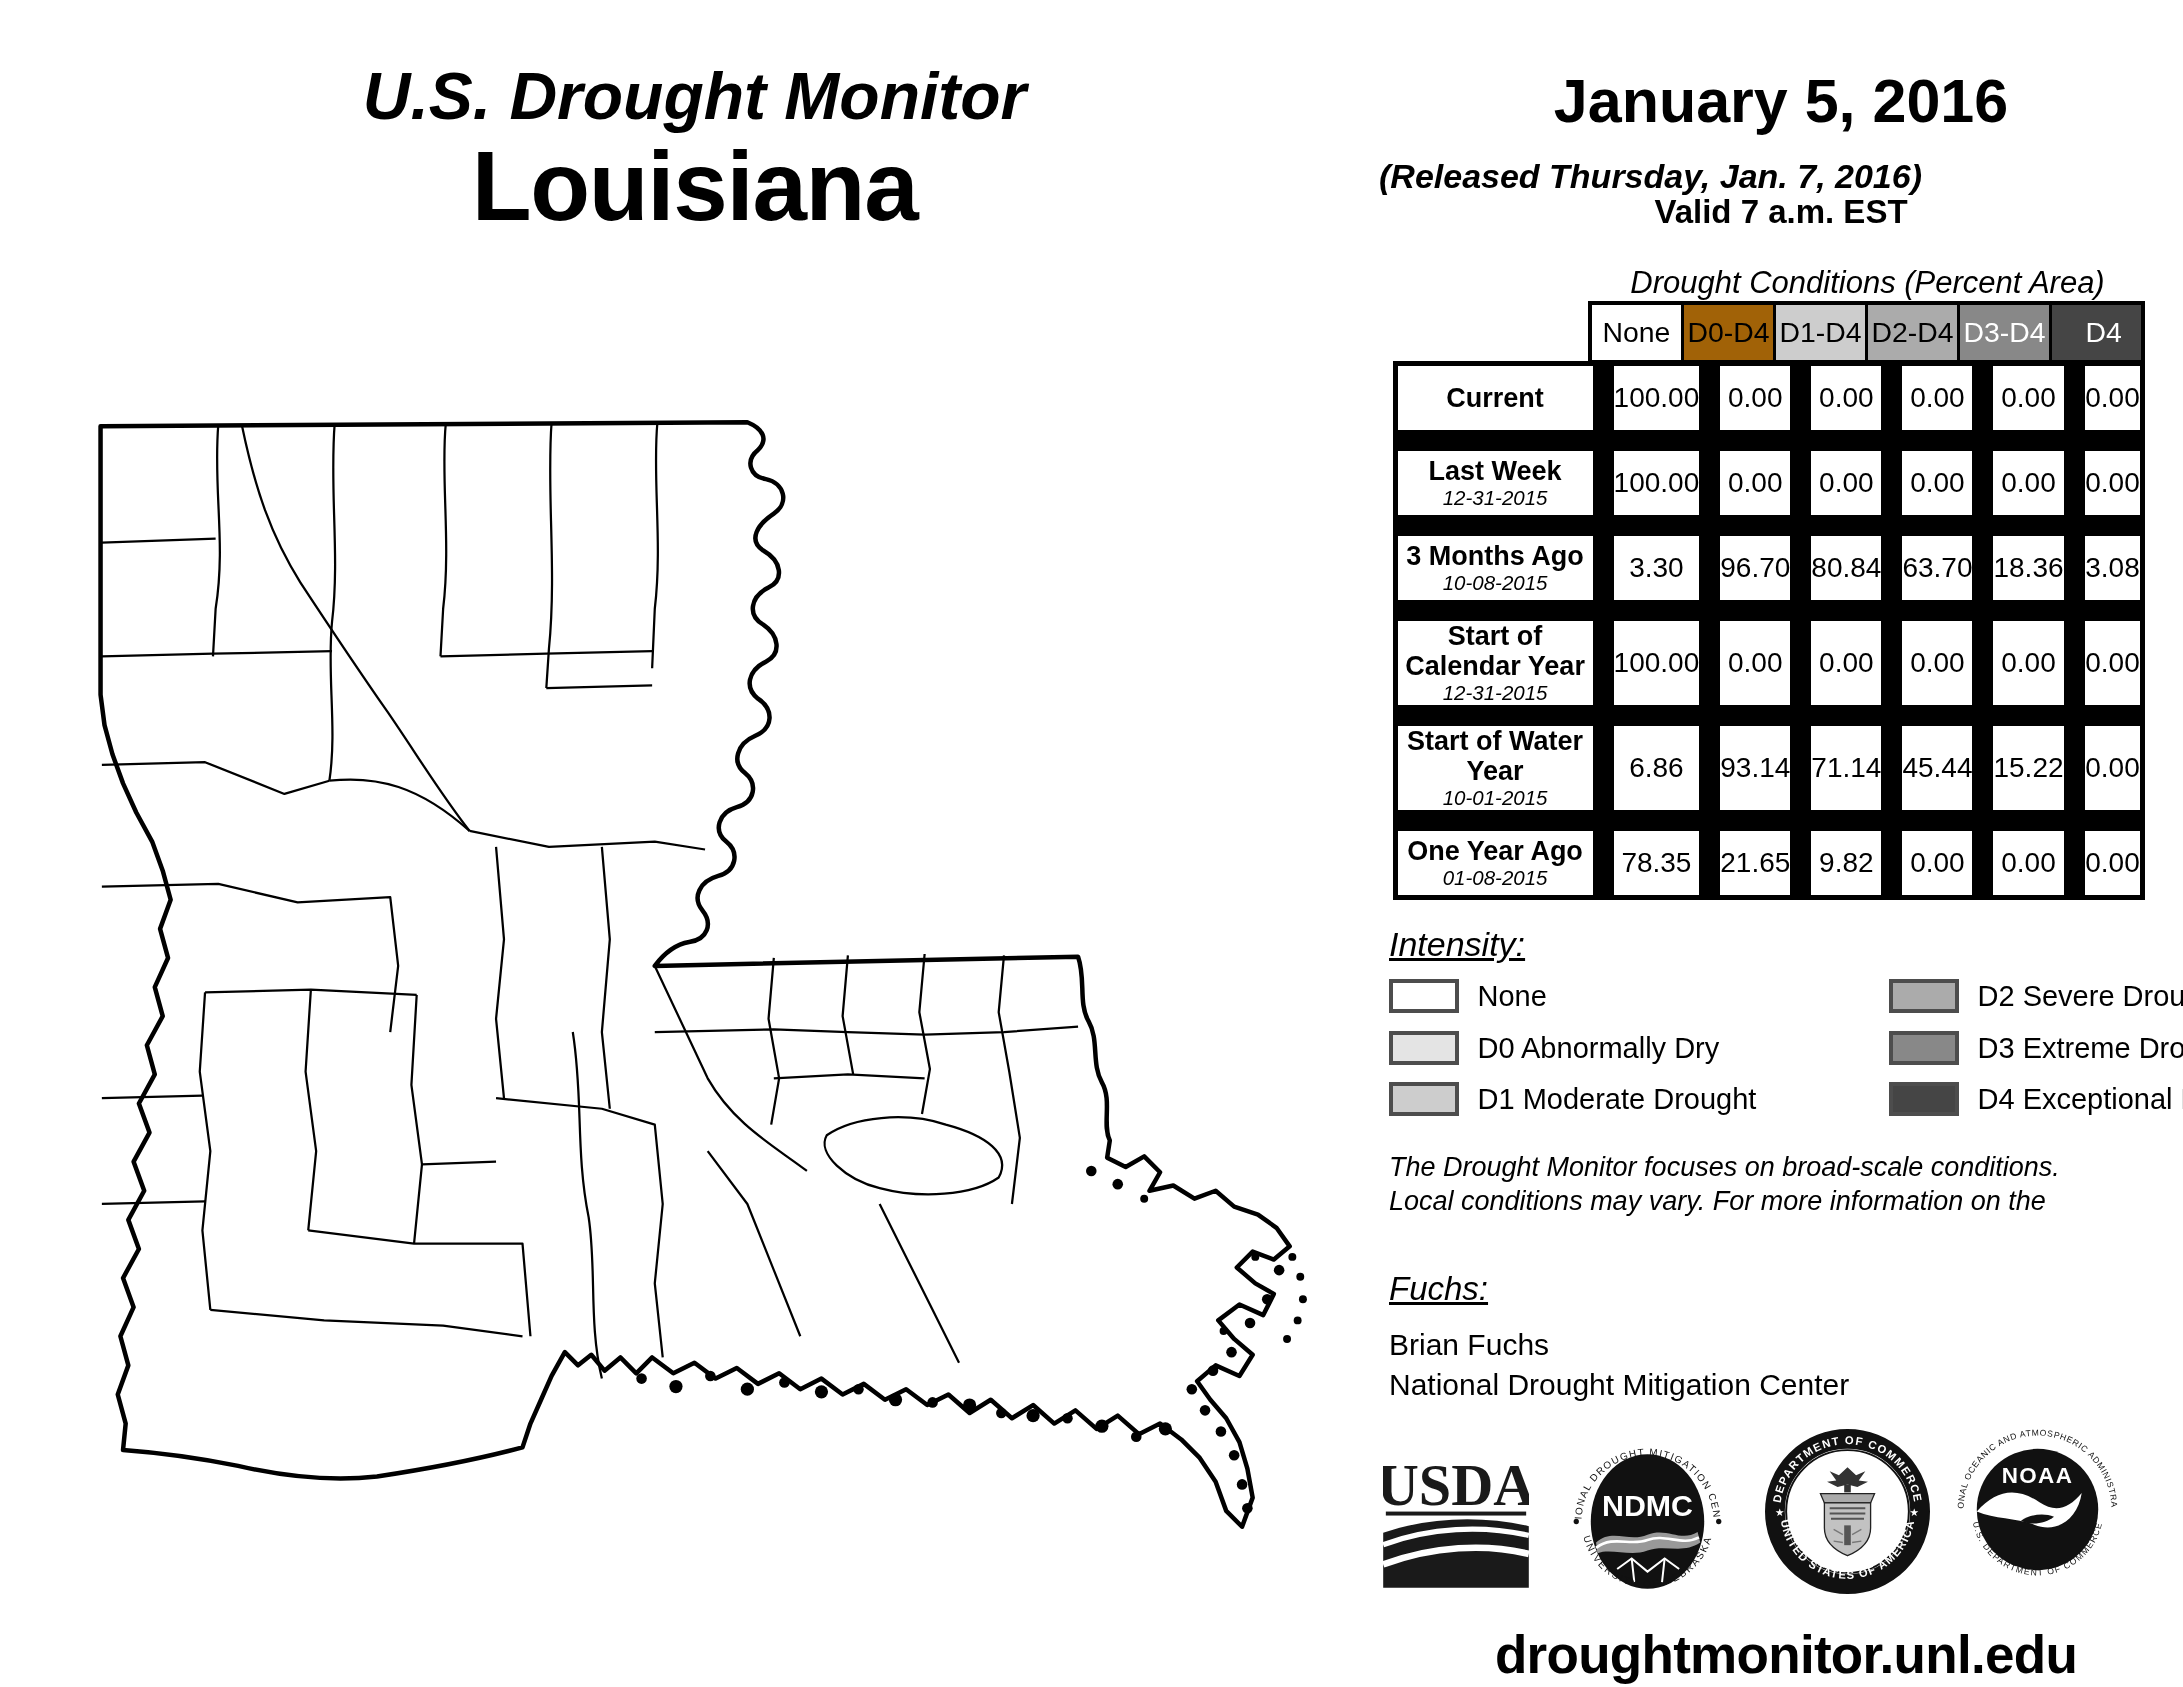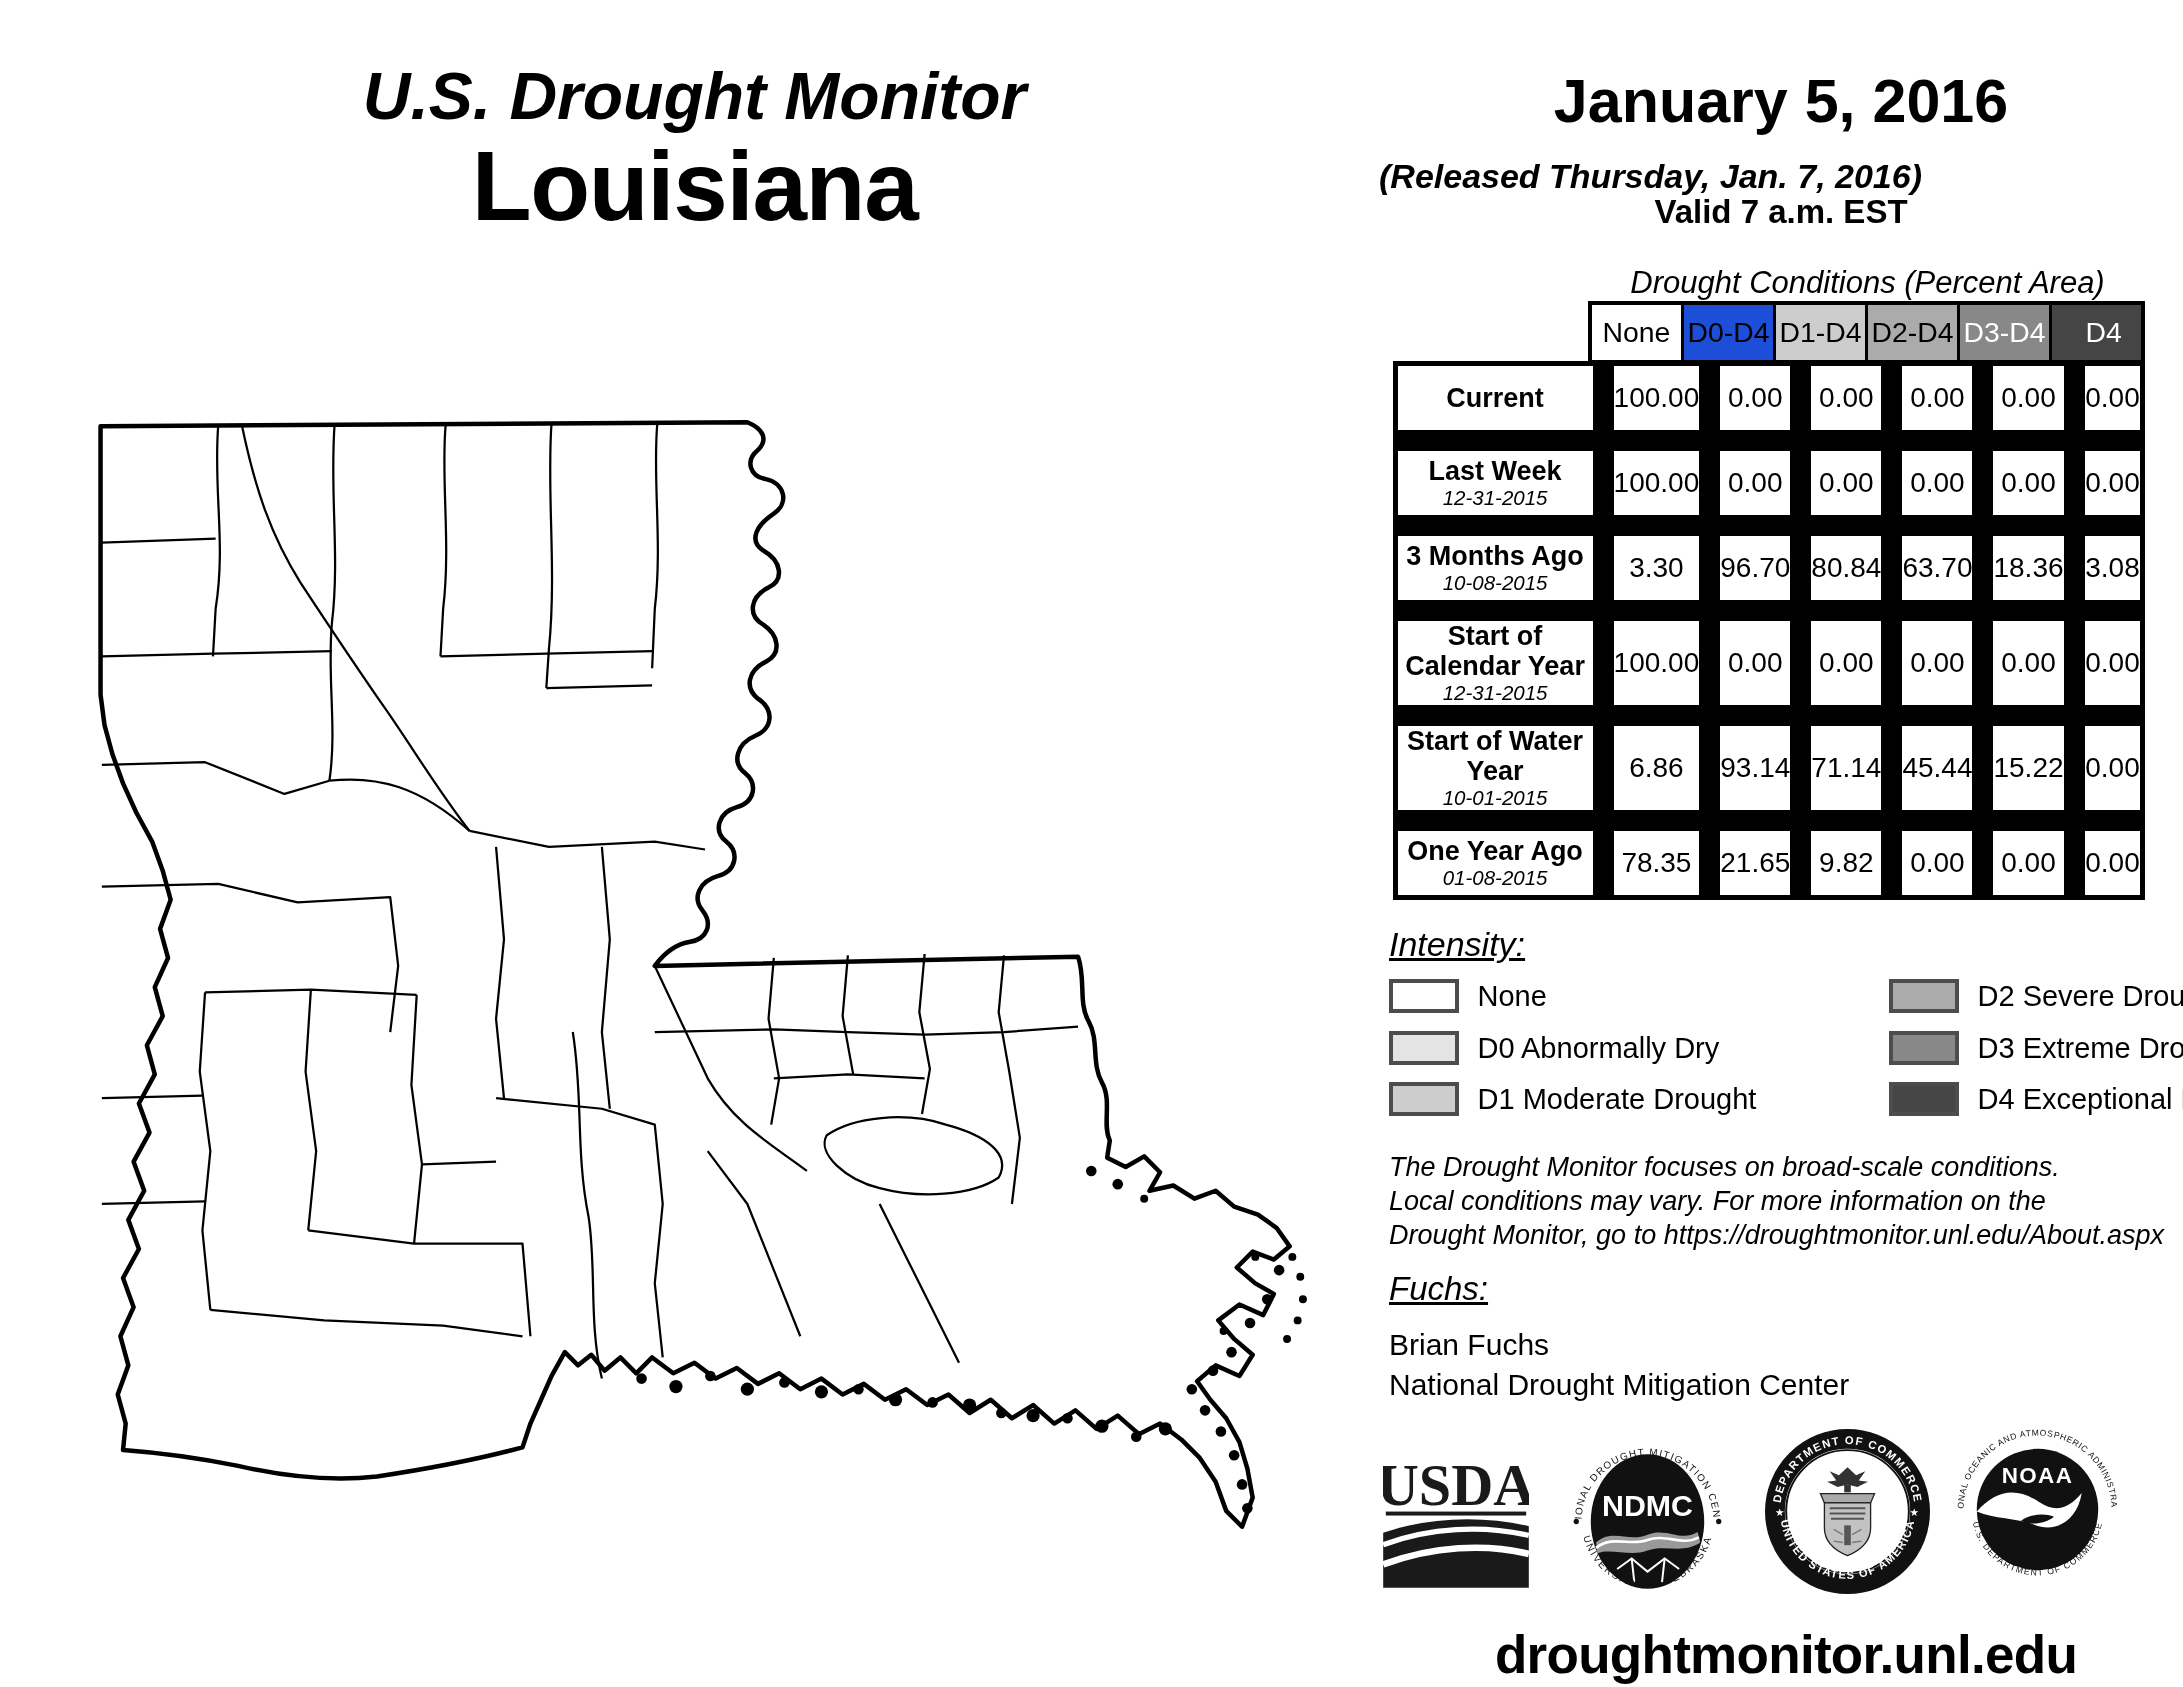--- a/index.html
+++ b/index.html
@@ -10,21 +10,21 @@
   .t1{left:0px;top:58px;width:1389px;text-align:center;font-size:66px;font-weight:bold;font-style:italic;letter-spacing:0px;}
   .t2{left:0px;top:130px;width:1389px;text-align:center;font-size:98px;font-weight:bold;letter-spacing:-1.3px;}
   .date{left:1379px;top:66px;width:804px;text-align:center;font-size:61px;font-weight:bold;}
   .released{left:1379px;top:157px;width:804px;text-align:left;font-size:34px;font-weight:bold;font-style:italic;}
   .valid{left:1379px;top:193px;width:804px;text-align:center;font-size:33px;font-weight:bold;}
   
   .tbltitle{left:1588px;top:265px;width:559px;text-align:center;font-size:31px;font-style:italic;}
   .thead{left:1588px;top:301px;width:557px;height:63px;background:#000;display:grid;
          grid-template-columns:repeat(6,1fr);gap:3.3px;padding:4px;box-sizing:border-box;}
   .thead .hc{display:flex;align-items:center;justify-content:center;font-size:28.4px;}
-  .c0{background:#ffffff;color:#000;} .c1{background:#1d4ed8;color:#000;} .c2{background:#cdcdcd;color:#000;}
+  .c0{background:#ffffff;color:#000;} .c1{background:#a16207;color:#000;} .c2{background:#cdcdcd;color:#000;}
   .c3{background:#ababab;color:#000;} .c4{background:#888888;color:#fff;} .c5{background:#454545;color:#fff;padding-left:14px;}
   .tbody{left:1393px;top:361px;width:752px;height:539px;background:#000;display:grid;
          grid-template-columns:195px repeat(6,1fr);grid-template-rows:repeat(6,1fr);
          gap:21px;padding:4.6px;box-sizing:border-box;}
   .tbody .cell{background:#fff;display:flex;flex-direction:column;align-items:center;justify-content:center;text-align:center;}
   .tbody .lab{font-weight:bold;font-size:27px;line-height:30px;padding:0 4px;}
   .tbody .dt{font-style:italic;font-size:20.5px;line-height:24px;}
   .tbody .val{font-size:28px;}
   
   .inthead{left:1389px;top:925px;font-size:34px;font-style:italic;text-decoration:underline;}
@@ -331,21 +331,20 @@
     <span class="lt">D3 Extreme Drought</span>
   </div>
   <div class="abs legitem" style="left:1889px;top:1082px;">
     <div class="sw" style="background:#454545;"></div>
     <span class="lt">D4 Exceptional Drought</span>
   </div>
 
   <div class="abs notes">
     <div>The Drought Monitor focuses on broad-scale conditions.</div>
     <div>Local conditions may vary. For more information on the</div>
-    <div>Drought Monitor, go to https://droughtmonitor.unl.edu/About.aspx</div>
   </div>
 
   <div class="abs authhead">Fuchs:</div>
   <div class="abs authline1">Brian Fuchs</div>
   <div class="abs authline2">National Drought Mitigation Center</div>
 
   <svg class="abs" style="left:1383px;top:1452px;" width="146" height="139" viewBox="0 0 220 210">
     <text class="serif" x="110" y="80" font-size="88" font-weight="bold" text-anchor="middle" fill="#1a1a1a">USDA</text>
     <rect x="4" y="90" width="212" height="6" fill="#1a1a1a"></rect>
     <path d="M0,122 C70,98 150,96 220,112 L220,205 L0,205 Z" fill="#1a1a1a"></path>

